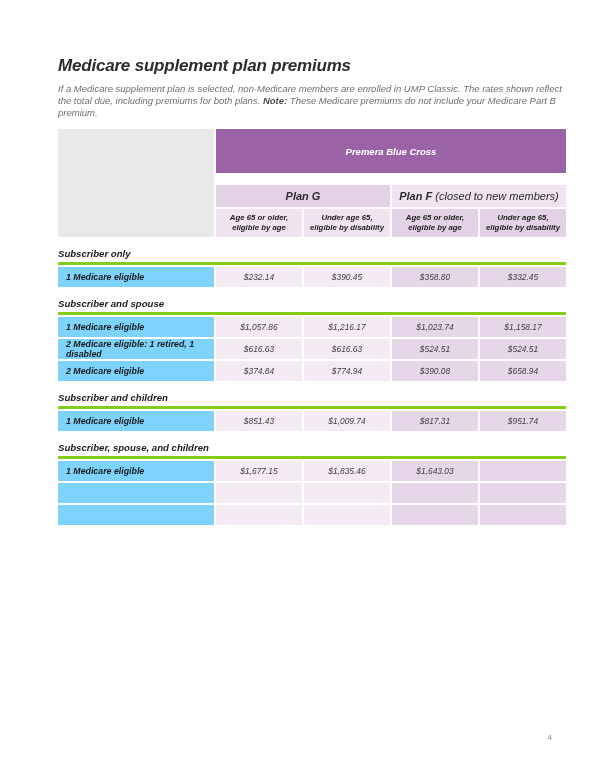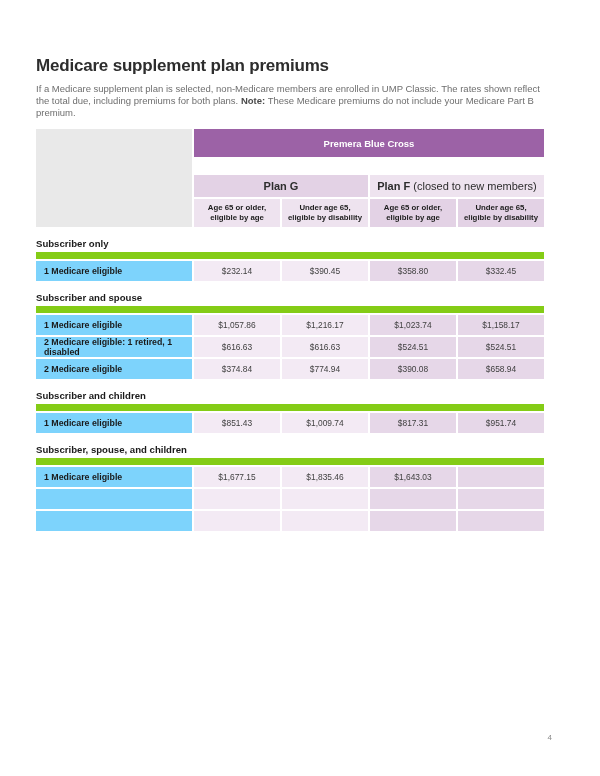--- a/index.html
+++ b/index.html
@@ -4,21 +4,21 @@
 <style>
   html, body { margin: 0; padding: 0; background: #ffffff; }
   body { font-family: "Liberation Sans", sans-serif; }
   .page {
     position: relative;
     width: 600px;
     height: 776px;
     background: #ffffff;
     overflow: hidden;
   }
-  .content { padding: 56px 47px 0 36px; }
+  .content { padding: 56px 47px 0 58px; font-style: italic; }
 
   .doc-title {
     margin: 0 0 7px 0;
     font-size: 17px;
     font-weight: bold;
     color: #2d2d2d;
     letter-spacing: -0.2px;
   }
   .intro {
     margin: 0 0 10px 0;
@@ -32,29 +32,29 @@
   .tbl { width: 508px; }
 
   
   .tbl-head {
     display: grid;
     grid-template-columns: 156px 1fr;
     column-gap: 2px;
   }
   .corner { background: var(--corner-bg, #e9e9e9); }
   .carrier {
-    height: 28px;
+    height: 44px;
     background: var(--carrier-bar, #9c62a6);
     color: var(--carrier-text, #ffffff);
     font-size: 9.5px;
     font-weight: bold;
     display: flex;
     align-items: center;
     justify-content: center;
-    margin-bottom: 18px;
+    margin-bottom: 12px;
   }
   .plan-row {
     display: grid;
     grid-template-columns: 1fr 1fr;
     column-gap: 2px;
     margin-bottom: 2px;
   }
   .plan-cell {
     height: 22px;
     display: flex;
@@ -87,21 +87,21 @@
   .sub-cell.f { background: var(--plan-f-header-bg, #eee3ef); }
   .sub-cell.g { background: var(--plan-g-header-bg, #e3d2e5); }
 
   
   .section-title {
     margin-top: 6px;
     padding: 5px 0 3px 0;
     font-size: 9.6px;
     font-weight: bold;
     color: #1a1a1a;
-    border-bottom: 7px solid #84cc16;
+    border-bottom: 3px solid #84cc16;
   }
   .data-row {
     display: grid;
     grid-template-columns: 156px repeat(4, 1fr);
     column-gap: 2px;
     margin-top: 2px;
   }
   .row-label {
     min-height: 17px;
     display: flex;

